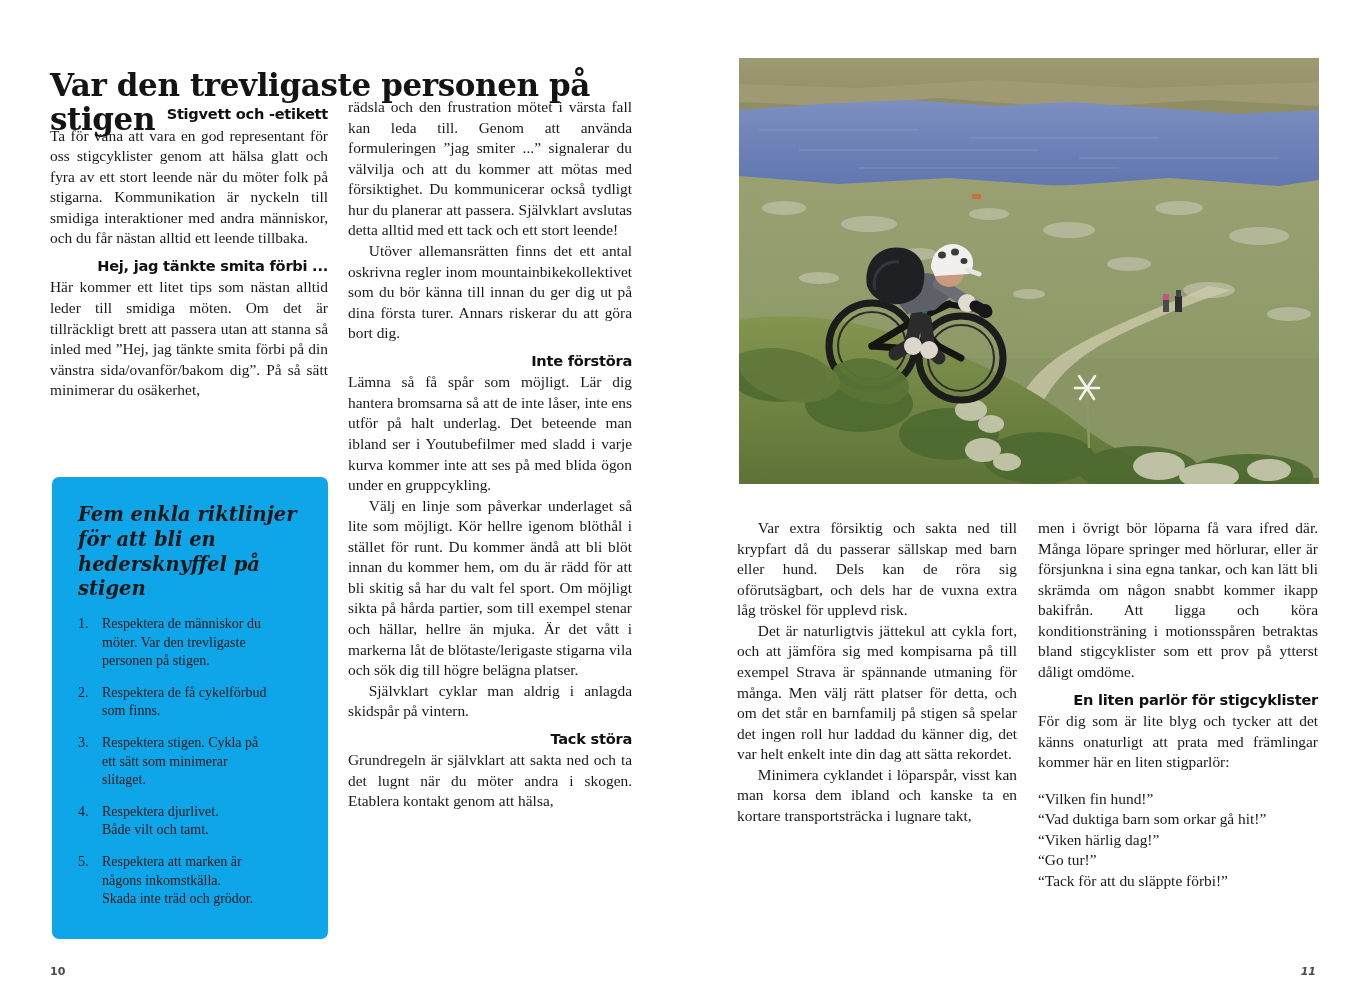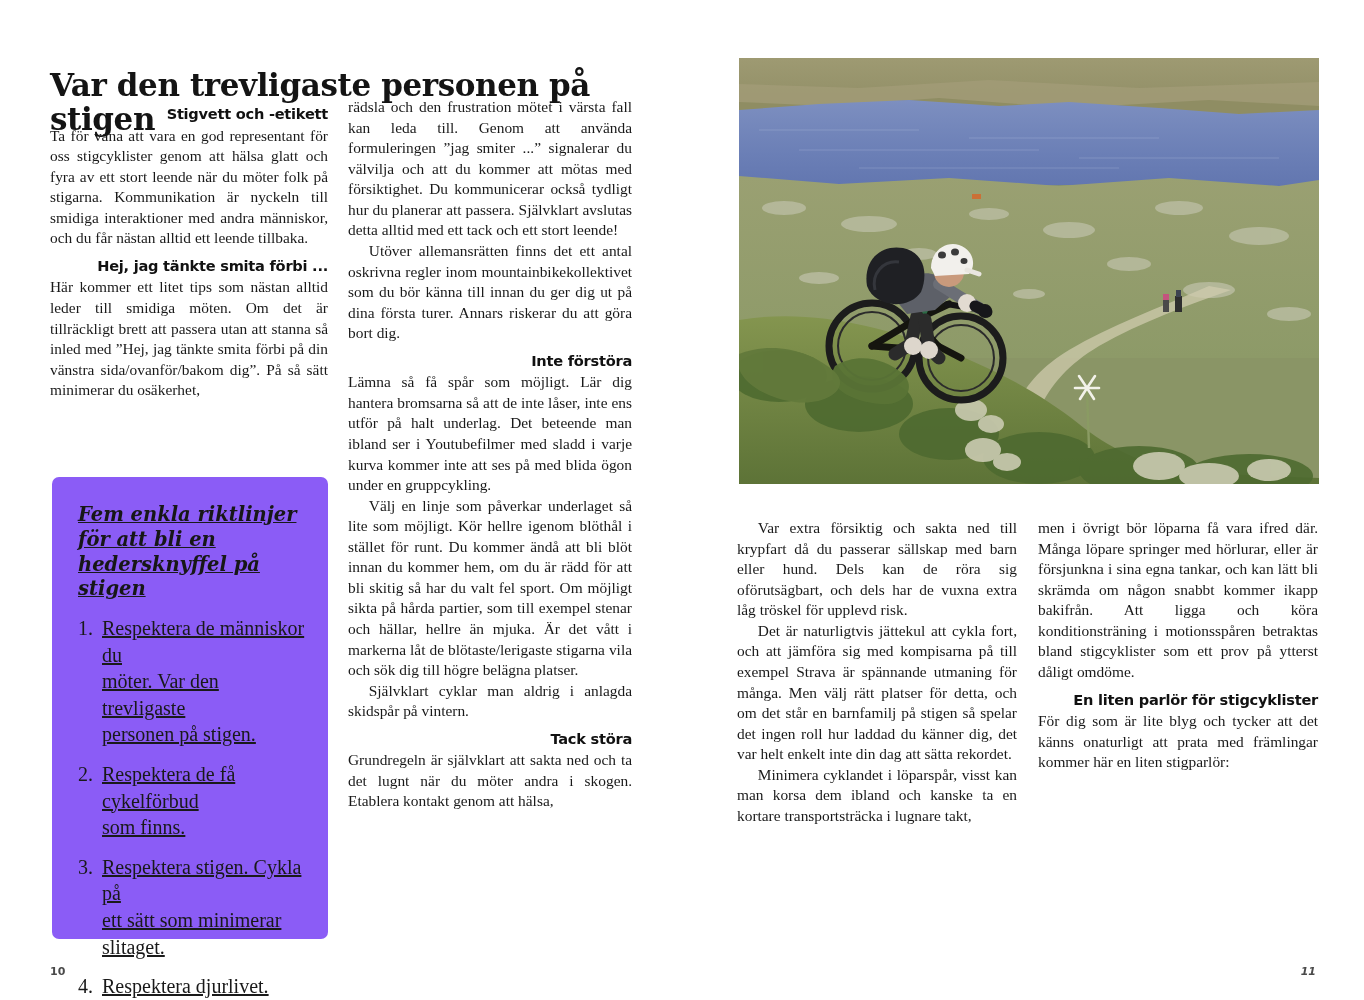--- a/index.html
+++ b/index.html
@@ -80,25 +80,24 @@
     line-height: 1.335;
   }
 
   
   .callout {
     position: absolute;
     left: 52px;
     top: 477px;
     width: 276px;
     height: 462px;
-    background: #8b5cf6;
+    background: #0ea5e9;
     border-radius: 7px;
     box-sizing: border-box;
     padding: 26px 22px 16px 26px;
-    text-decoration: underline;
   }
   .callout-title {
     font-family: "DejaVu Serif", "Liberation Serif", serif;
     font-style: italic;
     font-weight: bold;
     font-size: 19.5px;
     line-height: 1.27;
     margin: 0 0 13px 0;
     color: #171717;
   }
@@ -106,21 +105,21 @@
     margin: 0;
     padding: 0;
     list-style: none;
     counter-reset: rule;
   }
   ol.callout-list li {
     counter-increment: rule;
     position: relative;
     padding-left: 24px;
     margin-bottom: 13px;
-    font-size: 20px;
+    font-size: 14px;
     line-height: 1.33;
     color: #191919;
   }
   ol.callout-list li:last-child { margin-bottom: 0; }
   ol.callout-list li::before {
     content: counter(rule) ".";
     position: absolute;
     left: 0;
     top: 0;
   }
@@ -352,17 +351,24 @@
   <div class="col col-3">
     <p class="ind">Var extra försiktig och sakta ned till krypfart då du passerar sällskap med barn eller hund. Dels kan de röra sig oförutsägbart, och dels har de vuxna extra låg tröskel för upplevd risk.</p>
     <p class="ind">Det är naturligtvis jättekul att cykla fort, och att jämföra sig med kompisarna på till exempel Strava är spännande utmaning för många. Men välj rätt platser för detta, och om det står en barnfamilj på stigen så spelar det ingen roll hur laddad du känner dig, det var helt enkelt inte din dag att sätta rekordet.</p>
     <p class="ind">Minimera cyklandet i löparspår, visst kan man korsa dem ibland och kanske ta en kortare transportsträcka i lugnare takt,</p>
   </div>
 
   <div class="col col-4">
     <p>men i övrigt bör löparna få vara ifred där. Många löpare springer med hörlurar, eller är försjunkna i sina egna tankar, och kan lätt bli skrämda om någon snabbt kommer ikapp bakifrån. Att ligga och köra konditionsträning i motionsspåren betraktas bland stigcyklister som ett prov på ytterst dåligt omdöme.</p>
     <h3 class="sub gap-before">En liten parlör för stigcyklister</h3>
     <p>För dig som är lite blyg och tycker att det känns onaturligt att prata med främlingar kommer här en liten stigparlör:</p>
+    <div class="phrase-list">
+      <span class="ln">“Vilken fin hund!”</span>
+      <span class="ln">“Vad duktiga barn som orkar gå hit!”</span>
+      <span class="ln">“Viken härlig dag!”</span>
+      <span class="ln">“Go tur!”</span>
+      <span class="ln">“Tack för att du släppte förbi!”</span>
+    </div>
   </div>
 
   <div class="folio folio-right">11</div>
 
 </div>
 
 </body></html>

